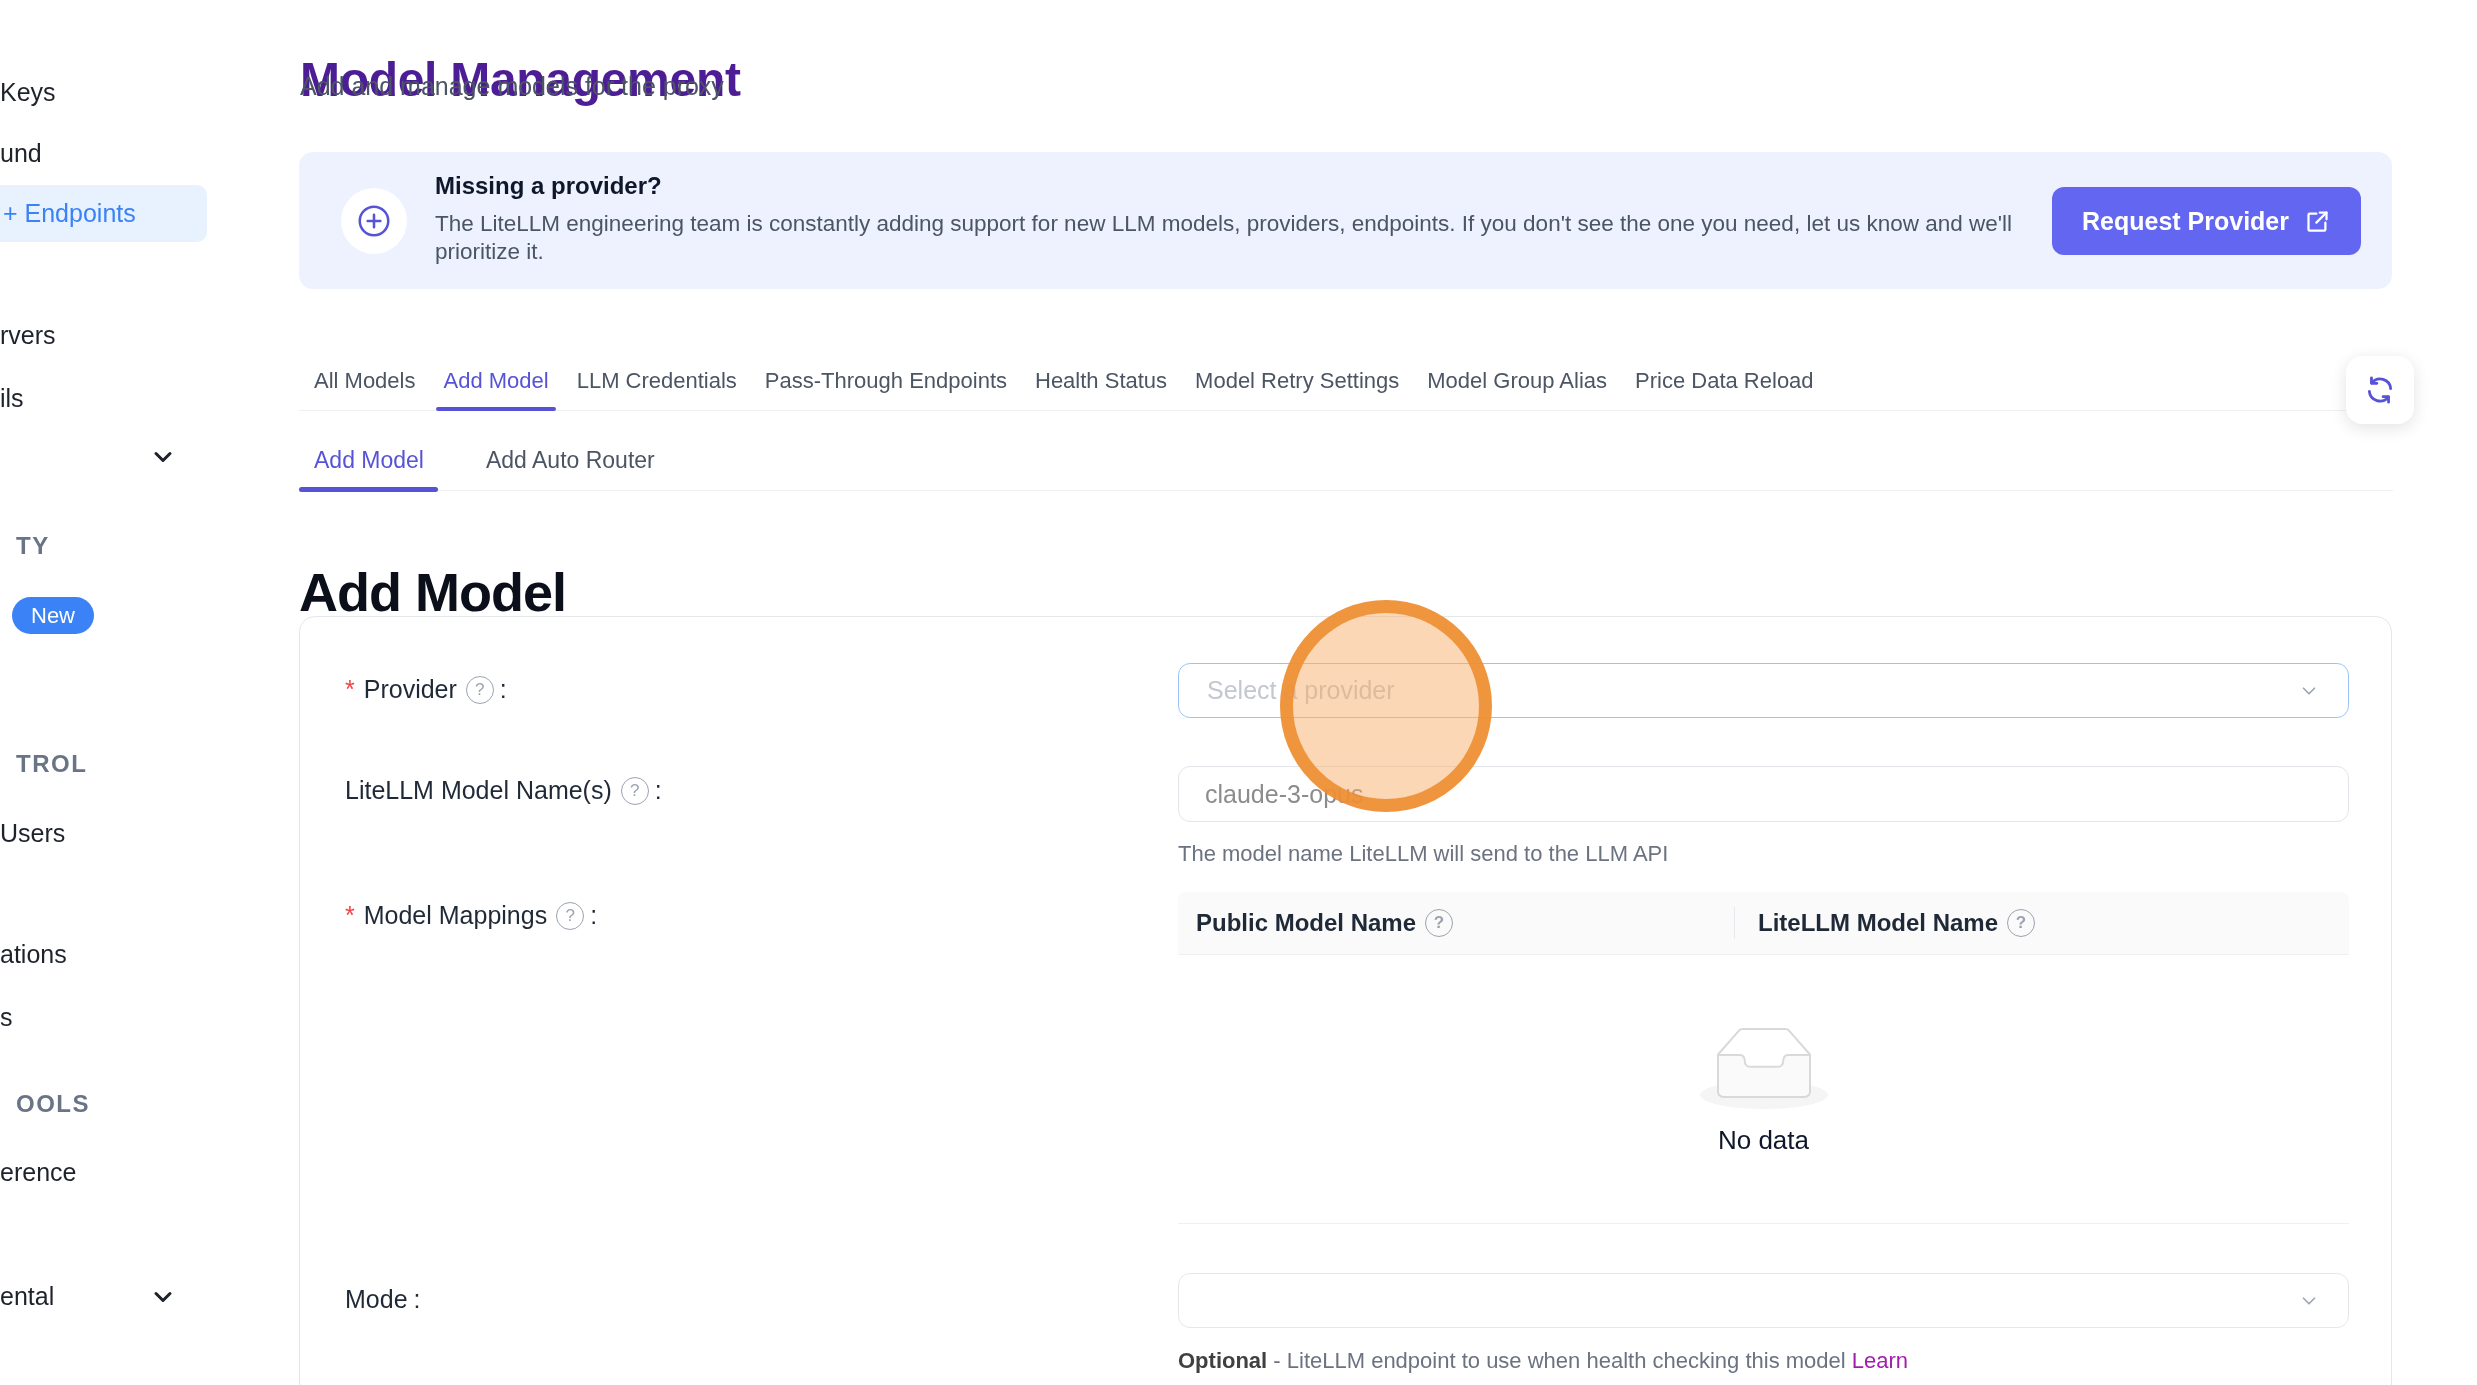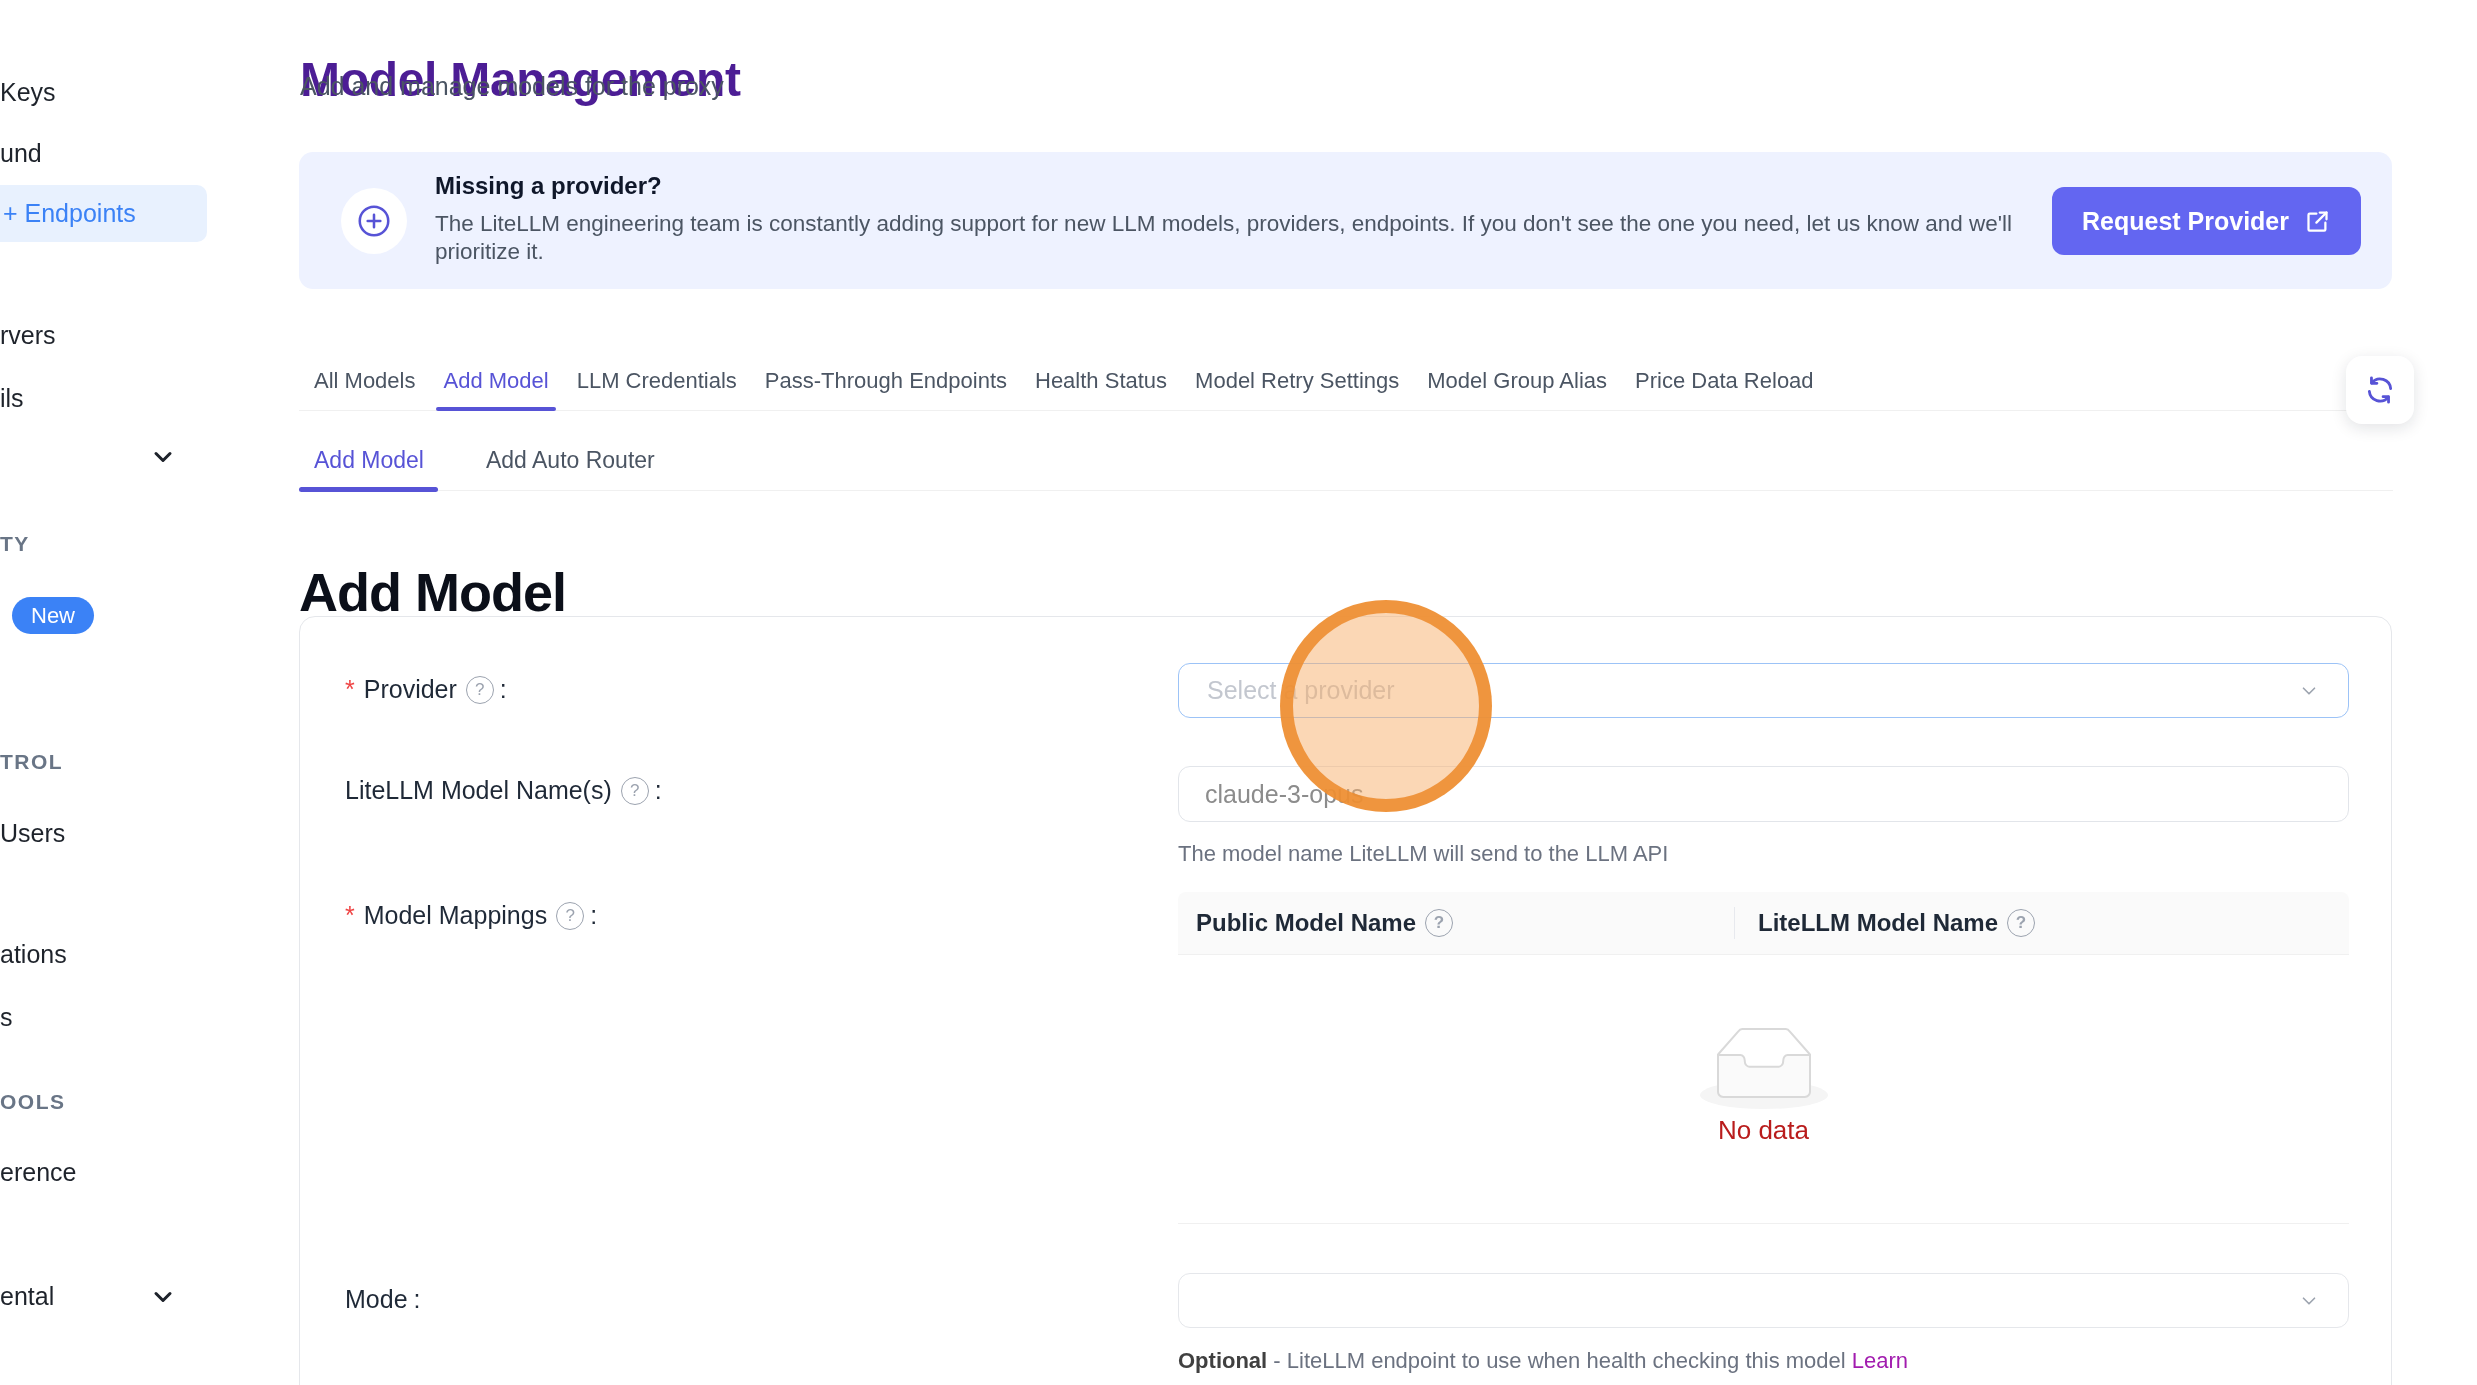--- a/index.html
+++ b/index.html
@@ -1,21 +1,21 @@
 <!DOCTYPE html>
 <html><head>
 <meta charset="utf-8">
 <style>
   html,body{margin:0;padding:0;background:#fff;}
   #app{position:relative;width:2477px;height:1385px;background:#fff;overflow:hidden;
        font-family:"Liberation Sans",sans-serif;color:#111827;}
 
   
   .s-item{position:absolute;left:0;font-size:25px;line-height:31px;color:#1e232b;white-space:nowrap;cursor:pointer;}
-  .s-head{position:absolute;left:0;font-size:21px;font-weight:700;color:#697586;letter-spacing:1.5px;white-space:nowrap;}
+  .s-head{position:absolute;left:0;font-size:24px;font-weight:700;color:#697586;letter-spacing:1.5px;white-space:nowrap;padding-left:16px;}
   .s-active{position:absolute;left:-34px;top:185px;width:241px;height:57px;background:#e8f1fe;
             border-radius:10px;display:flex;align-items:center;padding-left:37px;box-sizing:border-box;
             font-size:25px;color:#3b82f6;cursor:pointer;}
   .s-new{position:absolute;left:12px;top:597px;height:37px;padding:0 19px;background:#3b82f6;color:#fff;
          border-radius:19px;font-size:22px;font-weight:500;display:inline-flex;align-items:center;cursor:pointer;}
   .s-chev{position:absolute;width:30px;height:30px;display:flex;align-items:center;justify-content:center;cursor:pointer;}
 
   
   .page-title{position:absolute;left:300px;top:20px;font-size:48px;font-weight:700;letter-spacing:-.3px;color:#4c1d95;}
   .page-sub{position:absolute;left:300px;top:72px;font-size:25px;color:#4b5563;}
@@ -71,21 +71,21 @@
 
   .map-table{position:absolute;left:878px;top:275px;width:1171px;}
   .map-head{height:62px;background:#fafafa;border-bottom:1px solid #f0f0f0;border-radius:8px 8px 0 0;
             display:flex;align-items:center;position:relative;}
   .map-col{font-weight:700;font-size:24px;color:#1f2937;display:flex;align-items:center;box-sizing:border-box;}
   .map-col1{width:556px;padding-left:18px;}
   .map-col2{padding-left:24px;}
   .map-div{position:absolute;left:556px;top:15px;height:32px;width:1px;background:#e7e9ee;}
   .map-body{height:268px;border-bottom:1px solid #f0f0f0;position:relative;}
   .empty{position:absolute;left:50%;top:72px;transform:translateX(-50%);text-align:center;}
-  .empty-label{margin-top:2px;font-size:26px;color:#b91c1c;}
+  .empty-label{margin-top:12px;font-size:26px;color:#0f172a;}
 
   .cursor-ring{position:absolute;left:980px;top:-17px;width:186px;height:186px;border-radius:50%;
                border:13px solid rgba(238,140,47,.88);background:rgba(247,176,108,.5);z-index:6;pointer-events:none;}
 </style>
 </head>
 <body>
 
 <div id="app">
 
   <nav>

